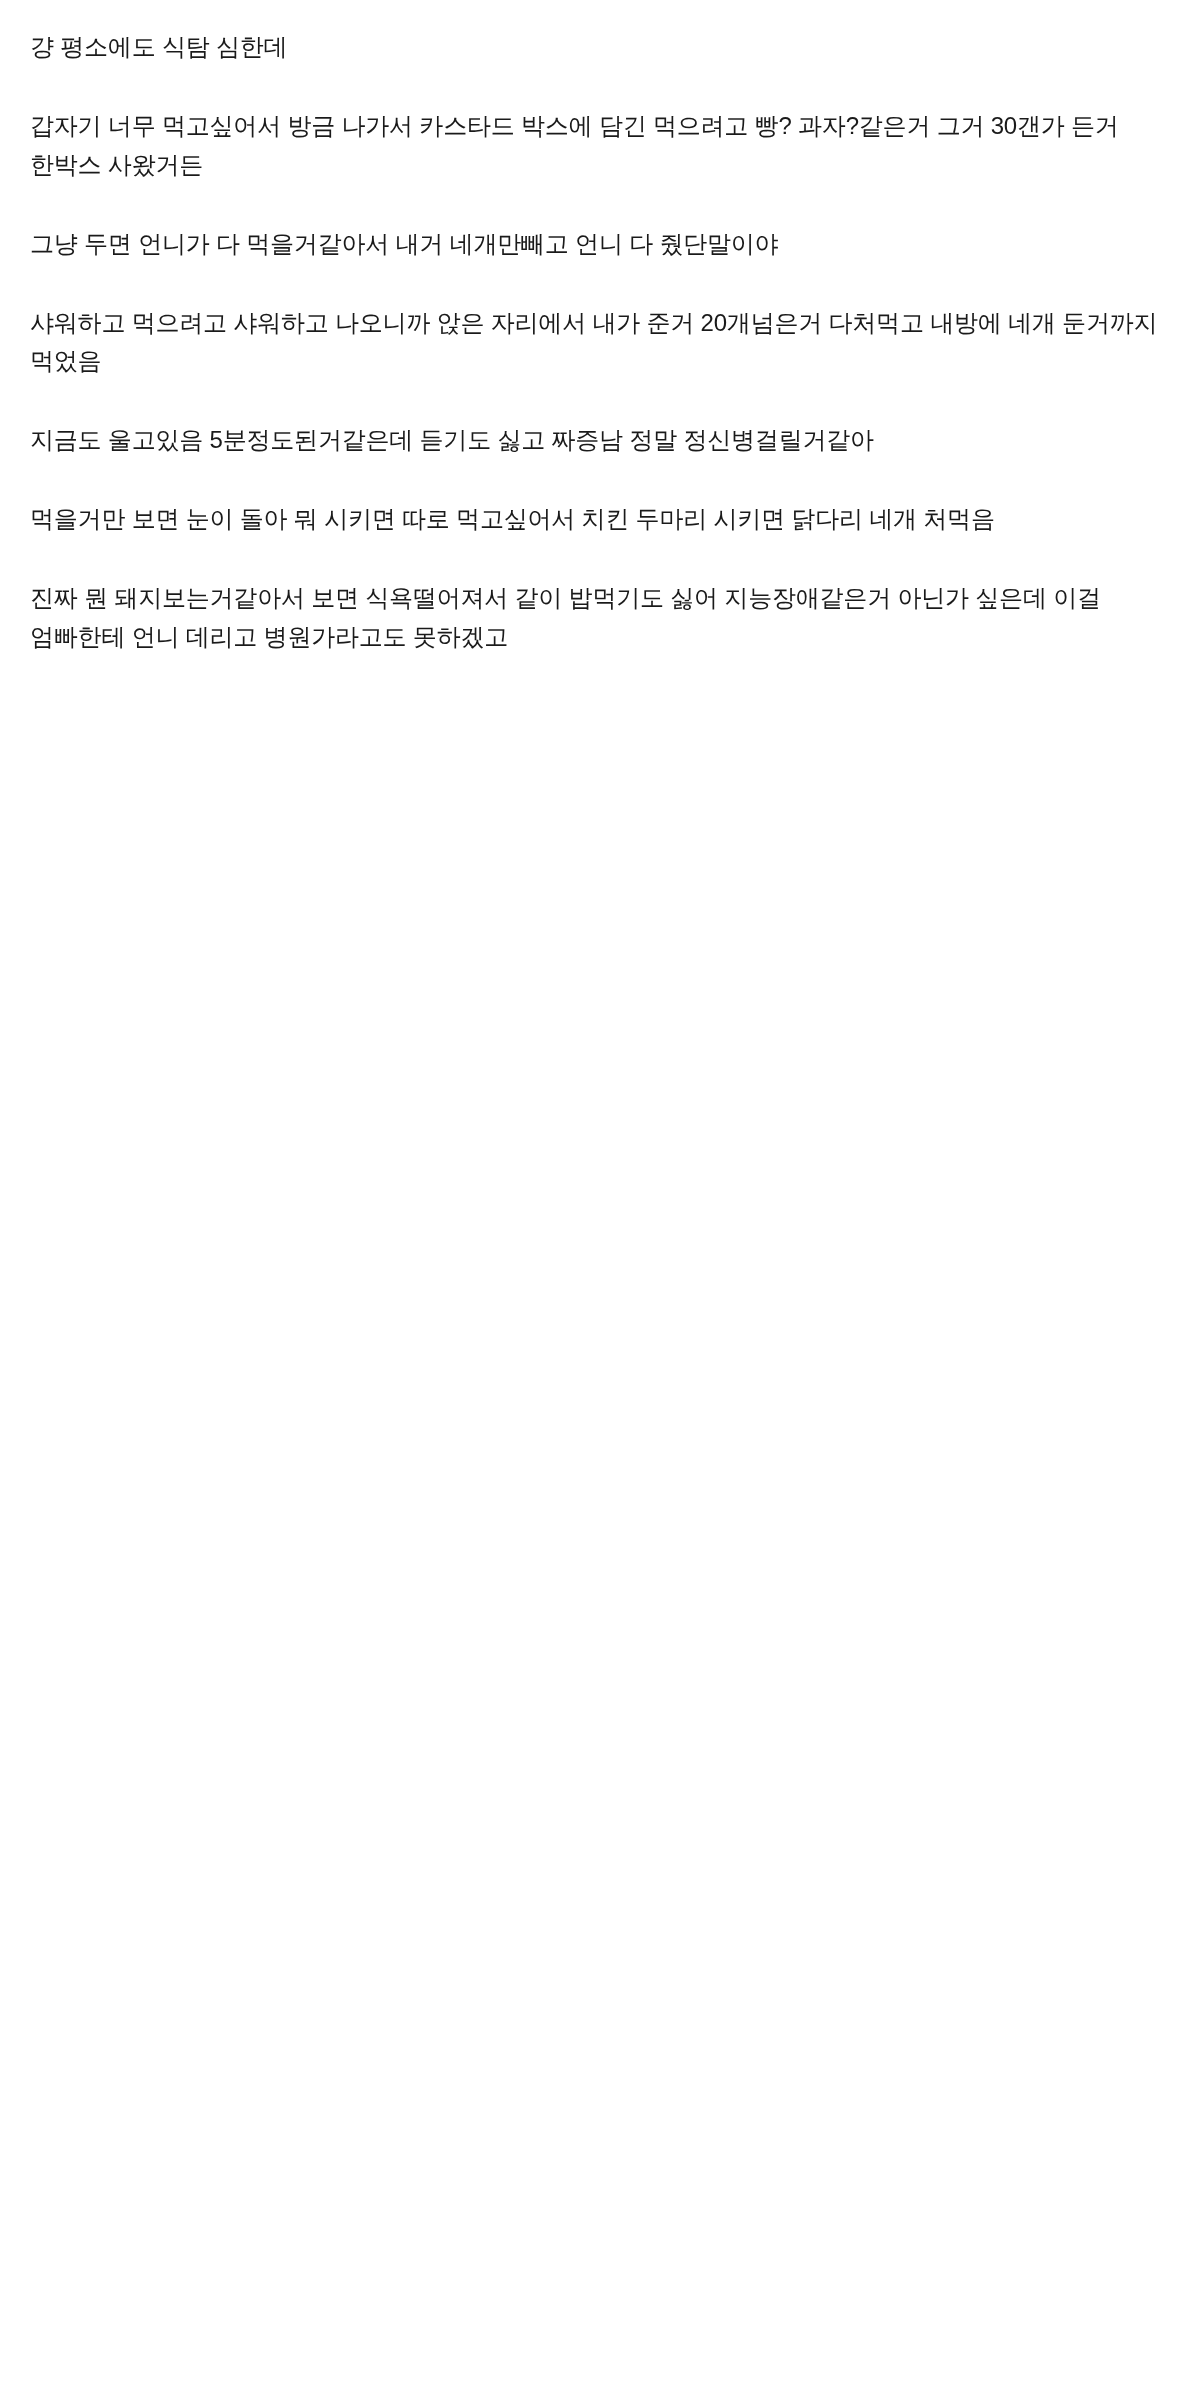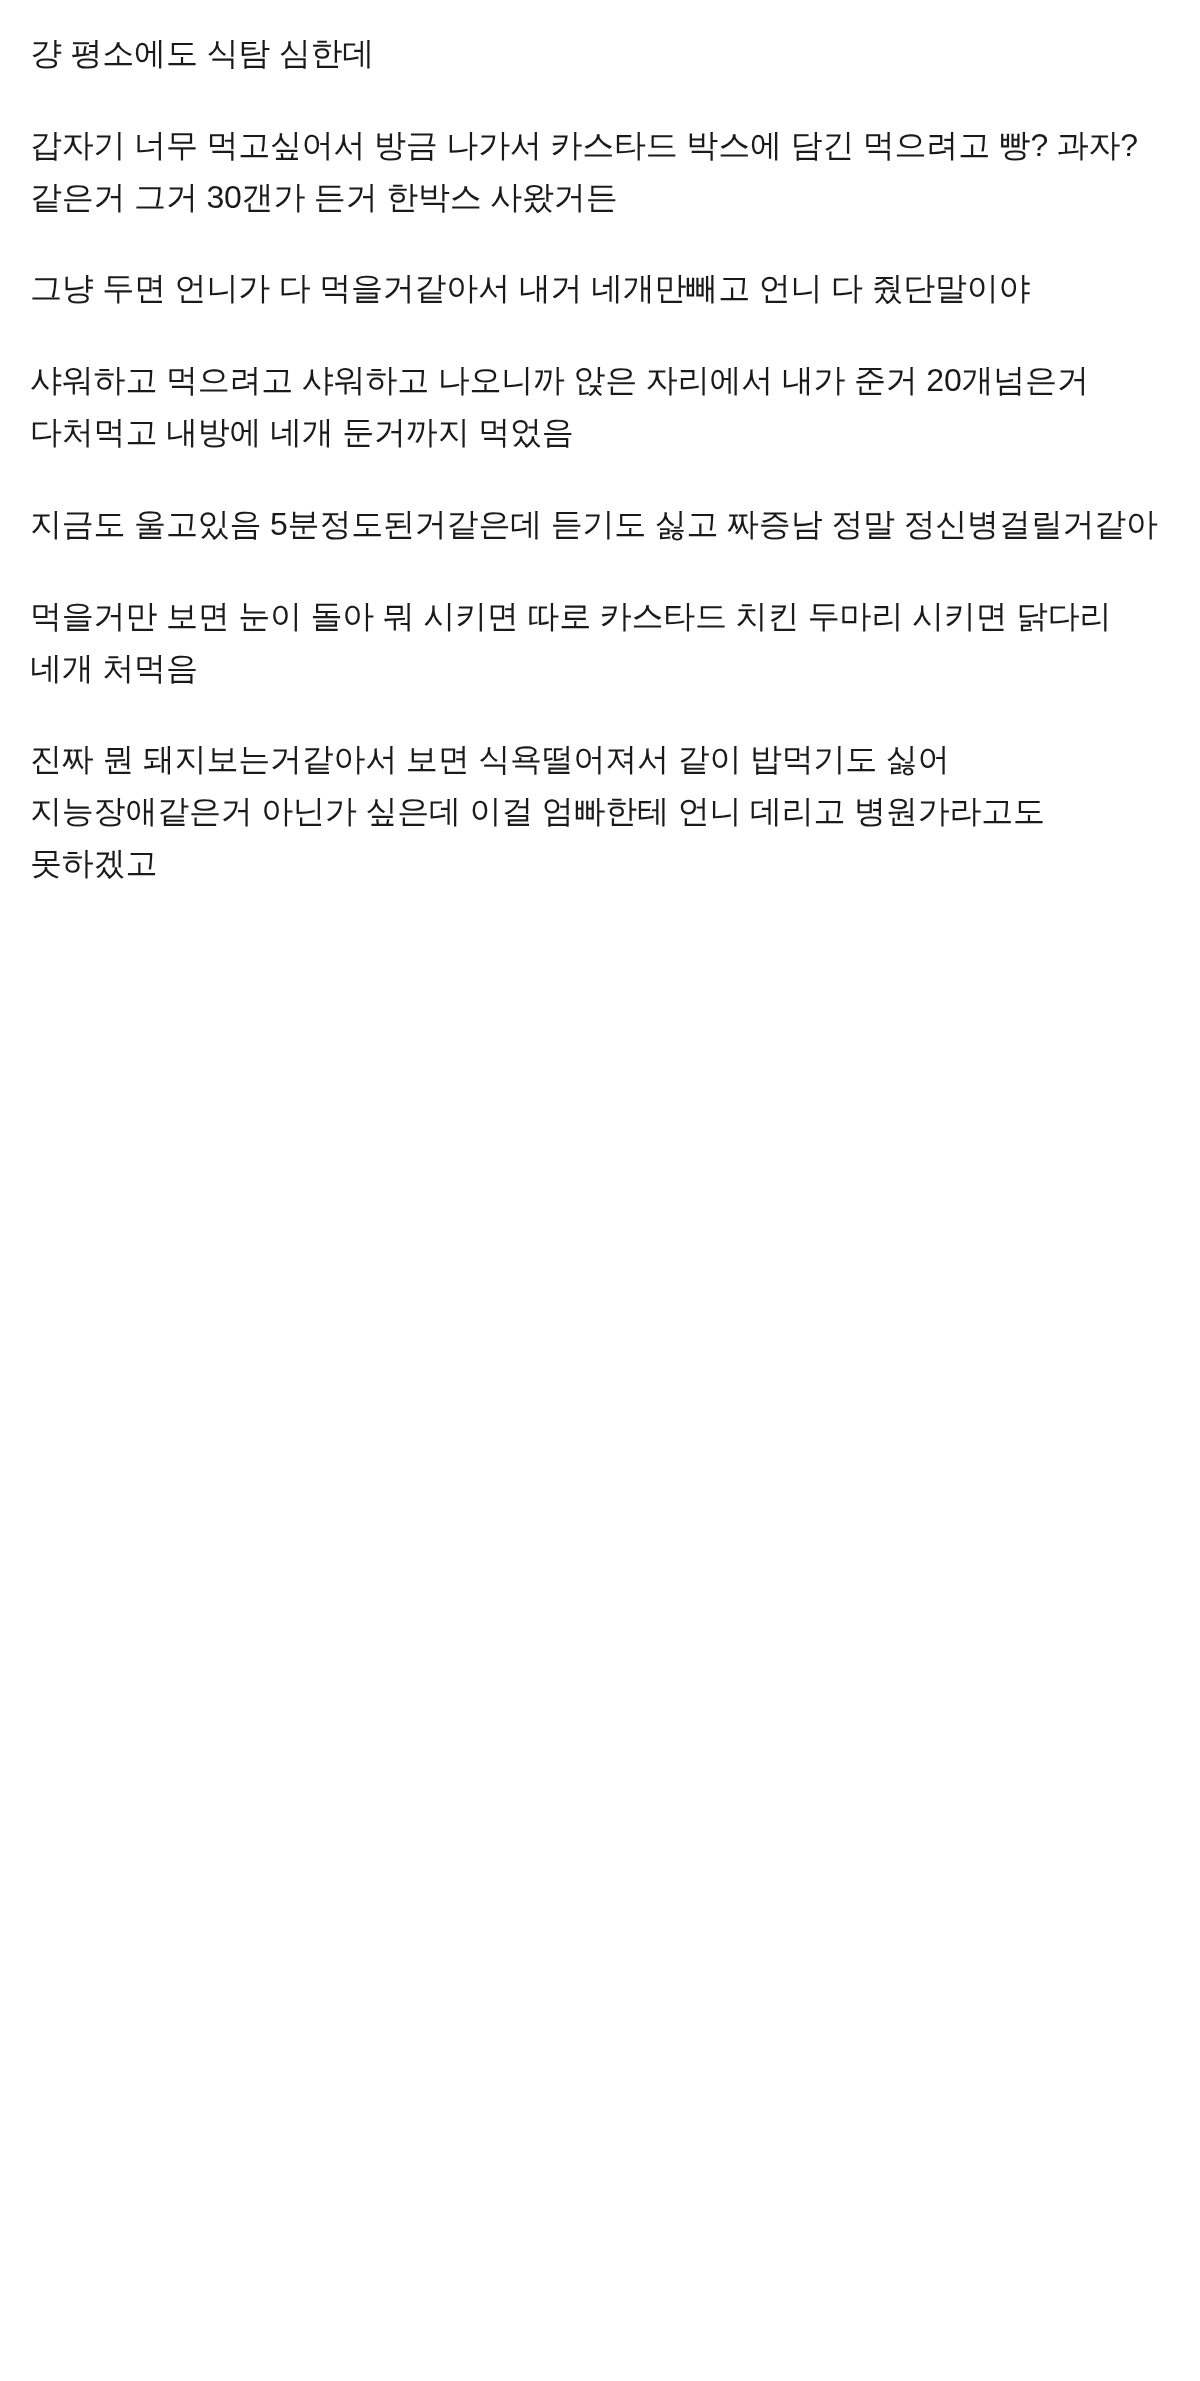--- a/index.html
+++ b/index.html
@@ -18,21 +18,21 @@
     width: 1200px;
     min-height: 2381px;
     box-sizing: border-box;
     padding: 28px 30px 40px 30px;
     background: #ffffff;
   }
   .post-body {
     display: block;
   }
   .para {
-    font-size: 32px;
+    font-size: 24px;
     line-height: 1.62;
     letter-spacing: -0.2px;
     color: #1a1a1a;
     margin: 0 0 40px 0;
     word-break: keep-all;
     white-space: pre-wrap;
   }
   .para.gap-after {
     margin-bottom: 150px;
   }
@@ -43,16 +43,16 @@
 </head>
 <body>
 
 <div class="page">
   <article class="post-body">
     <p class="para">걍 평소에도 식탐 심한데</p>
     <p class="para">갑자기 너무 먹고싶어서 방금 나가서 카스타드 박스에 담긴 먹으려고 빵? 과자?같은거 그거 30갠가 든거 한박스 사왔거든</p>
     <p class="para">그냥 두면 언니가 다 먹을거같아서 내거 네개만빼고 언니 다 줬단말이야</p>
     <p class="para">샤워하고 먹으려고 샤워하고 나오니까 앉은 자리에서 내가 준거 20개넘은거 다처먹고 내방에 네개 둔거까지 먹었음</p>
     <p class="para">지금도 울고있음 5분정도된거같은데 듣기도 싫고 짜증남 정말 정신병걸릴거같아</p>
-    <p class="para">먹을거만 보면 눈이 돌아 뭐 시키면 따로 카스타드 치킨 두마리 시키면 닭다리 네개 처먹음</p>
+    <p class="para">먹을거만 보면 눈이 돌아 뭐 시키면 따로 먹고싶어서 치킨 두마리 시키면 닭다리 네개 처먹음</p>
     <p class="para last">진짜 뭔 돼지보는거같아서 보면 식욕떨어져서 같이 밥먹기도 싫어 지능장애같은거 아닌가 싶은데 이걸 엄빠한테 언니 데리고 병원가라고도 못하겠고</p>
   </article>
 </div>
 
 </body></html>

